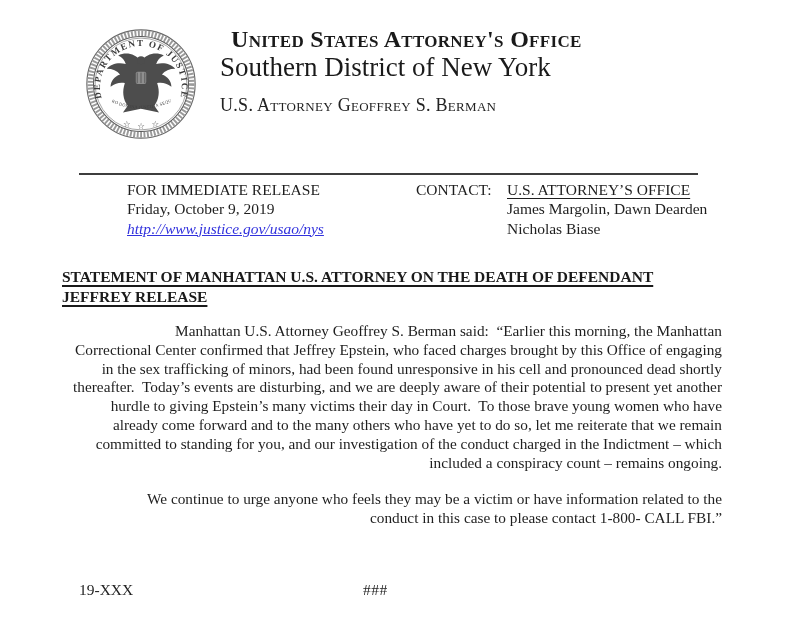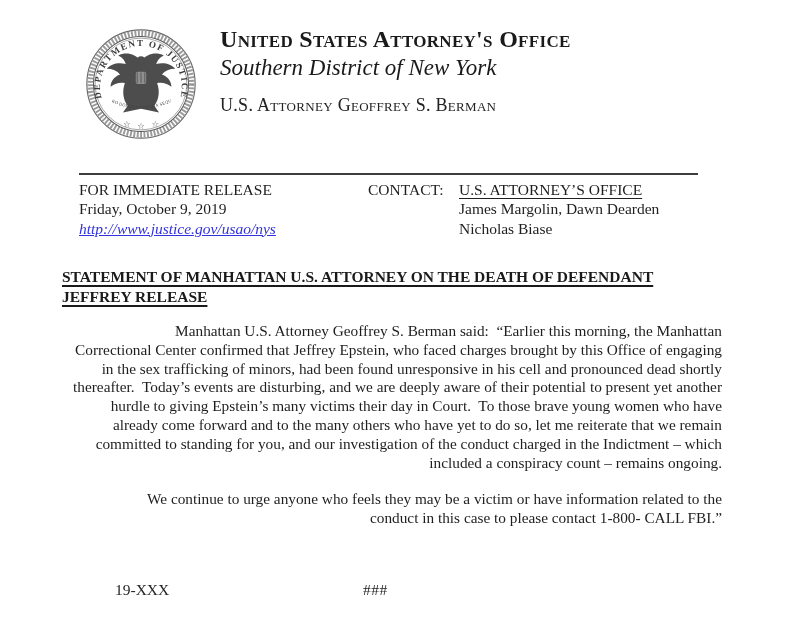--- a/index.html
+++ b/index.html
@@ -6,28 +6,28 @@
   .page{
     position:relative;width:786px;height:621px;background:#fff;overflow:hidden;
     font-family:"Liberation Serif","DejaVu Serif",serif;color:#1e1e1e;
   }
   
   .seal{position:absolute;left:84px;top:26px;width:114px;height:116px;}
   
   .masthead{position:absolute;left:220px;top:25px;}
   .office{
     font-size:24px;line-height:28px;font-weight:bold;
-    font-variant:small-caps;letter-spacing:0.3px;color:#1a1a1a;
+    font-variant:small-caps;letter-spacing:0.3px;color:#1a1a1a;margin-left:11px;
   }
-  .district{font-size:23px;line-height:27px;font-style:italic;margin-top:1px;color:#1a1a1a;}
+  .district{font-size:27px;line-height:27px;margin-top:1px;color:#1a1a1a;}
   .attorney{font-size:18px;line-height:22px;font-variant:small-caps;letter-spacing:0.3px;margin-top:13px;color:#222;}
   
   .rule{position:absolute;left:79px;top:173px;width:619px;height:2px;background:#3d3d3d;}
   
-  .relblock{position:absolute;font-size:15.5px;line-height:19.3px;}
+  .relblock{position:absolute;font-size:15.5px;line-height:19.3px;margin-left:48px;}
   .rel-left{left:79px;top:180px;}
   .contact-label{left:368px;top:180px;}
   .contact-col{left:459px;top:180px;}
   .u{
     text-decoration:underline;text-decoration-thickness:1.3px;text-underline-offset:2.5px;
   }
   a.link{color:#3232dd;text-decoration:underline;cursor:pointer;font-style:italic;}
   
   .title{
     position:absolute;left:62px;top:267px;width:658px;text-align:left;
@@ -35,21 +35,21 @@
   }
   .title .u{text-decoration-thickness:1.5px;text-underline-offset:3px;}
   
   .bodytext{
     position:absolute;left:62px;top:322px;width:660px;
     font-size:15.3px;line-height:18.8px;text-align:left;color:#1e1e1e;
   }
   .bodytext p{margin:0;text-indent:60px;white-space:pre-wrap;text-align:right;}
   .bodytext p + p{margin-top:18px;}
   
-  .footer-num{position:absolute;left:79px;top:581px;font-size:15.5px;margin-left:36px;}
+  .footer-num{position:absolute;left:79px;top:581px;font-size:15.5px;}
   .footer-end{position:absolute;left:363px;top:581px;font-size:15.5px;letter-spacing:0.5px;}
 </style>
 </head>
 <body>
 
 <div class="page">
 
   <svg class="seal" viewBox="0 0 120 120" aria-hidden="true">
     <defs>
       <path id="ringArc" d="M 20.5 80 A 43 43 0 1 1 99.5 80" fill="none"></path>

